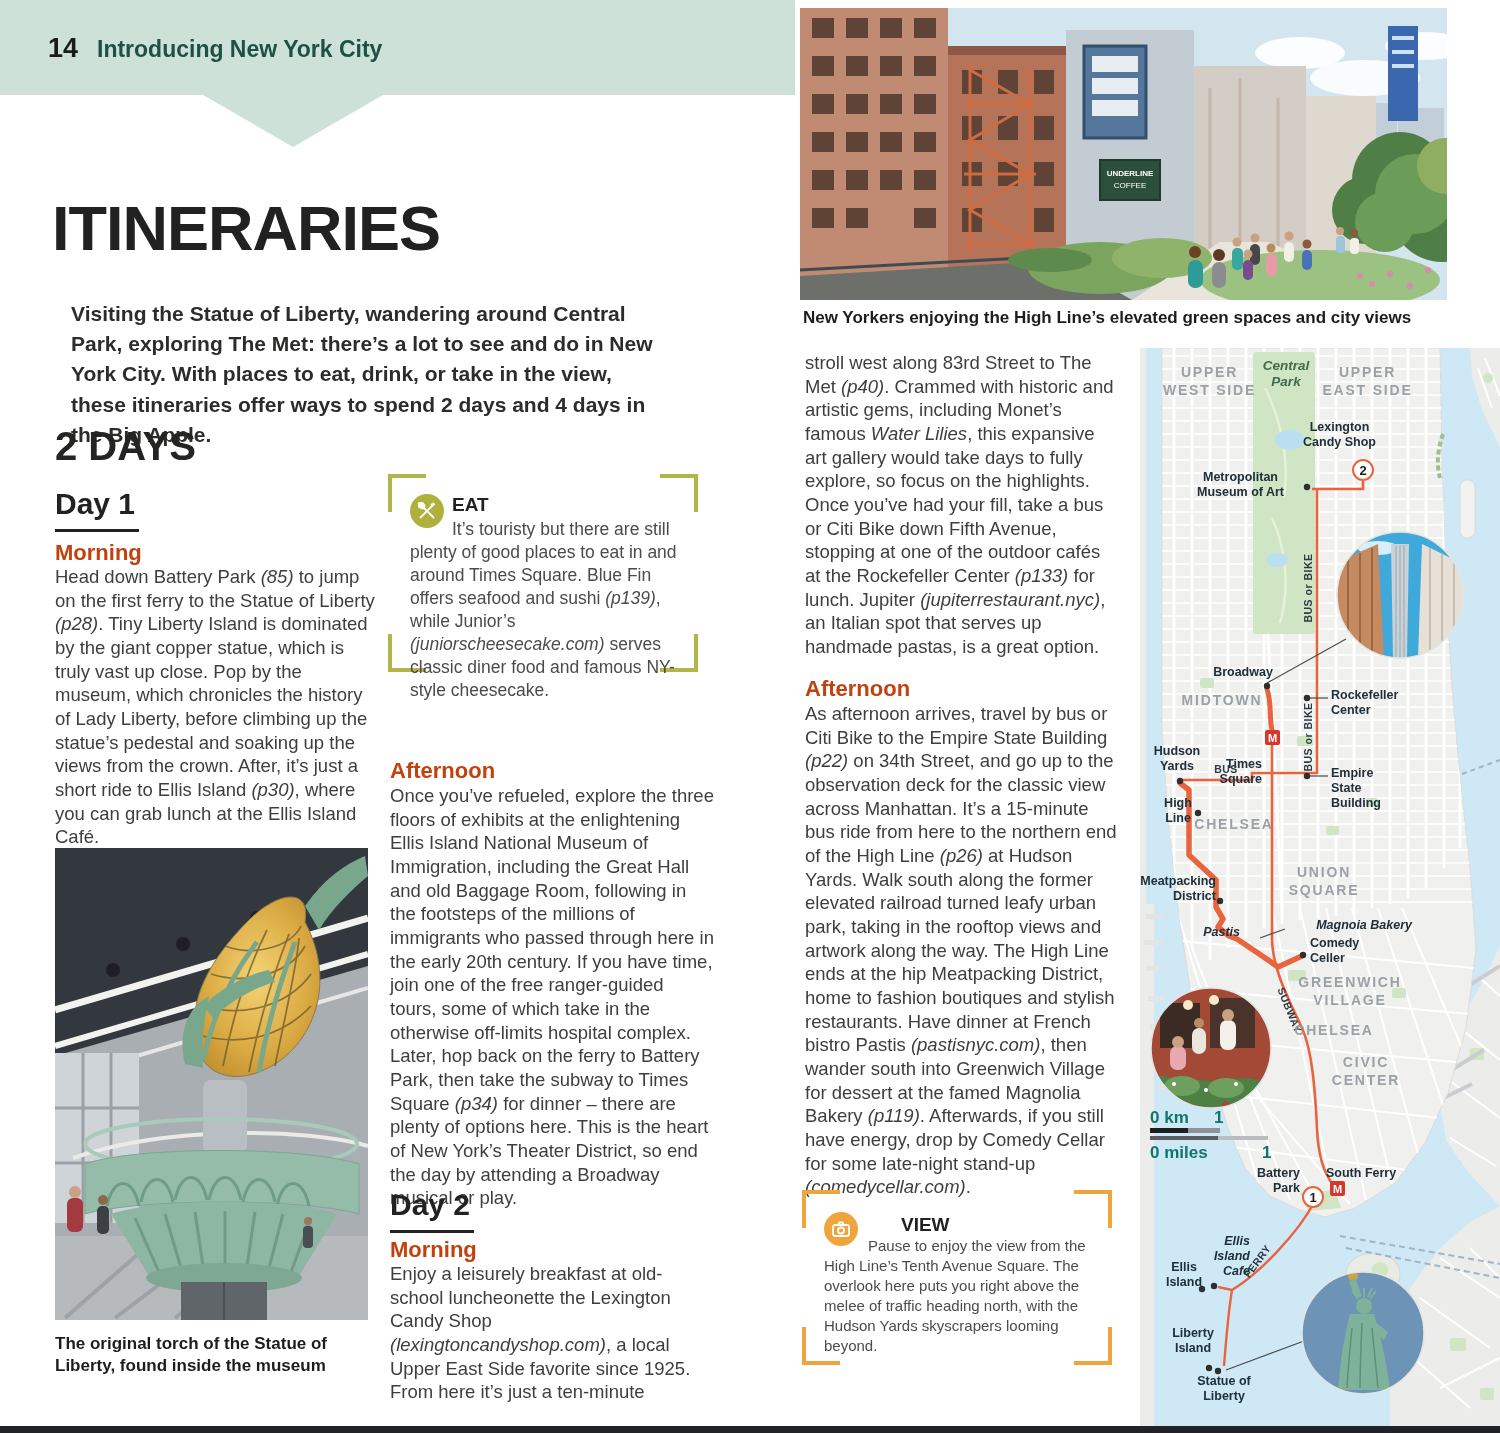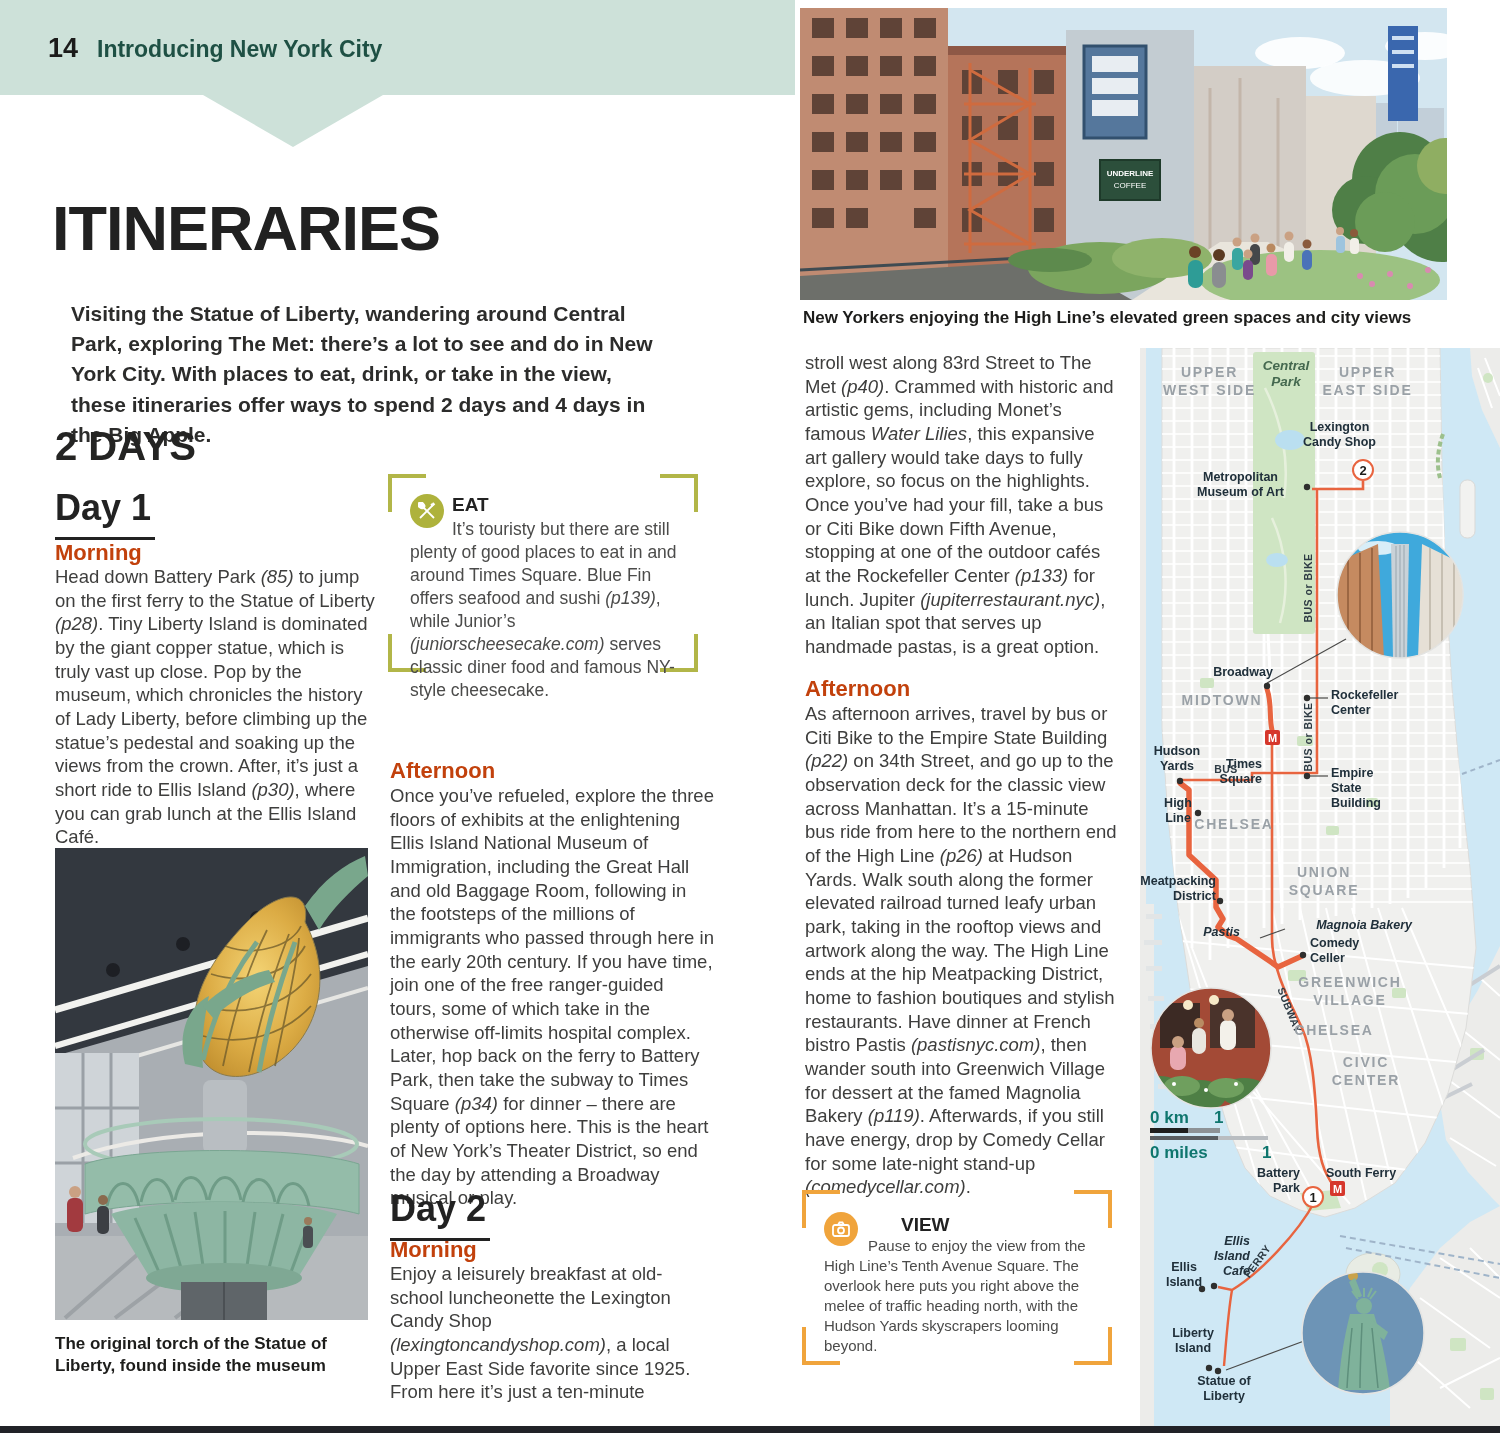--- a/index.html
+++ b/index.html
@@ -10,21 +10,21 @@
   .banner{left:0;top:0;width:795px;height:95px;background:#cde1d9;}
   .banner-notch{left:203px;top:95px;width:0;height:0;
     border-left:90px solid transparent;border-right:90px solid transparent;
     border-top:52px solid #cde1d9;}
   .pagenum{left:48px;top:33px;font-size:27px;font-weight:800;color:#1b1b1a;}
   .sectiontitle{left:97px;top:36px;font-size:23px;font-weight:600;color:#1e5044;}
   
   .h-title{left:52px;top:192px;font-size:63px;font-weight:800;letter-spacing:-1px;color:#212121;}
   .intro{left:55px;top:283px;width:600px;font-size:21px;line-height:1.44;font-weight:600;color:#2c2c2b;}
   .h-2days{left:55px;top:424px;font-size:40px;font-weight:700;color:#242423;}
-  .h-day{font-size:36px;font-weight:800;color:#222;border-bottom:3px solid #222;padding:0 4px 8px 0;display:inline-block;}
+  .h-day{font-size:30px;font-weight:800;color:#222;border-bottom:3px solid #222;padding:0 4px 8px 0;display:inline-block;}
   .day1-h{left:55px;top:487px;}
   .h-part{font-size:22px;font-weight:800;color:#c2410c;}
   .body-text{font-size:18.5px;line-height:1.28;color:#3e3e3d;}
   .body-text i{font-style:italic;}
   .caption{font-size:17px;font-weight:700;line-height:1.3;color:#1d1d1b;}
   
   .callout{box-sizing:border-box;}
   .corner{position:absolute;width:34px;height:34px;}
   .eat .corner{border-color:#b2b648;}
   .view .corner{border-color:#f0a43c;}

